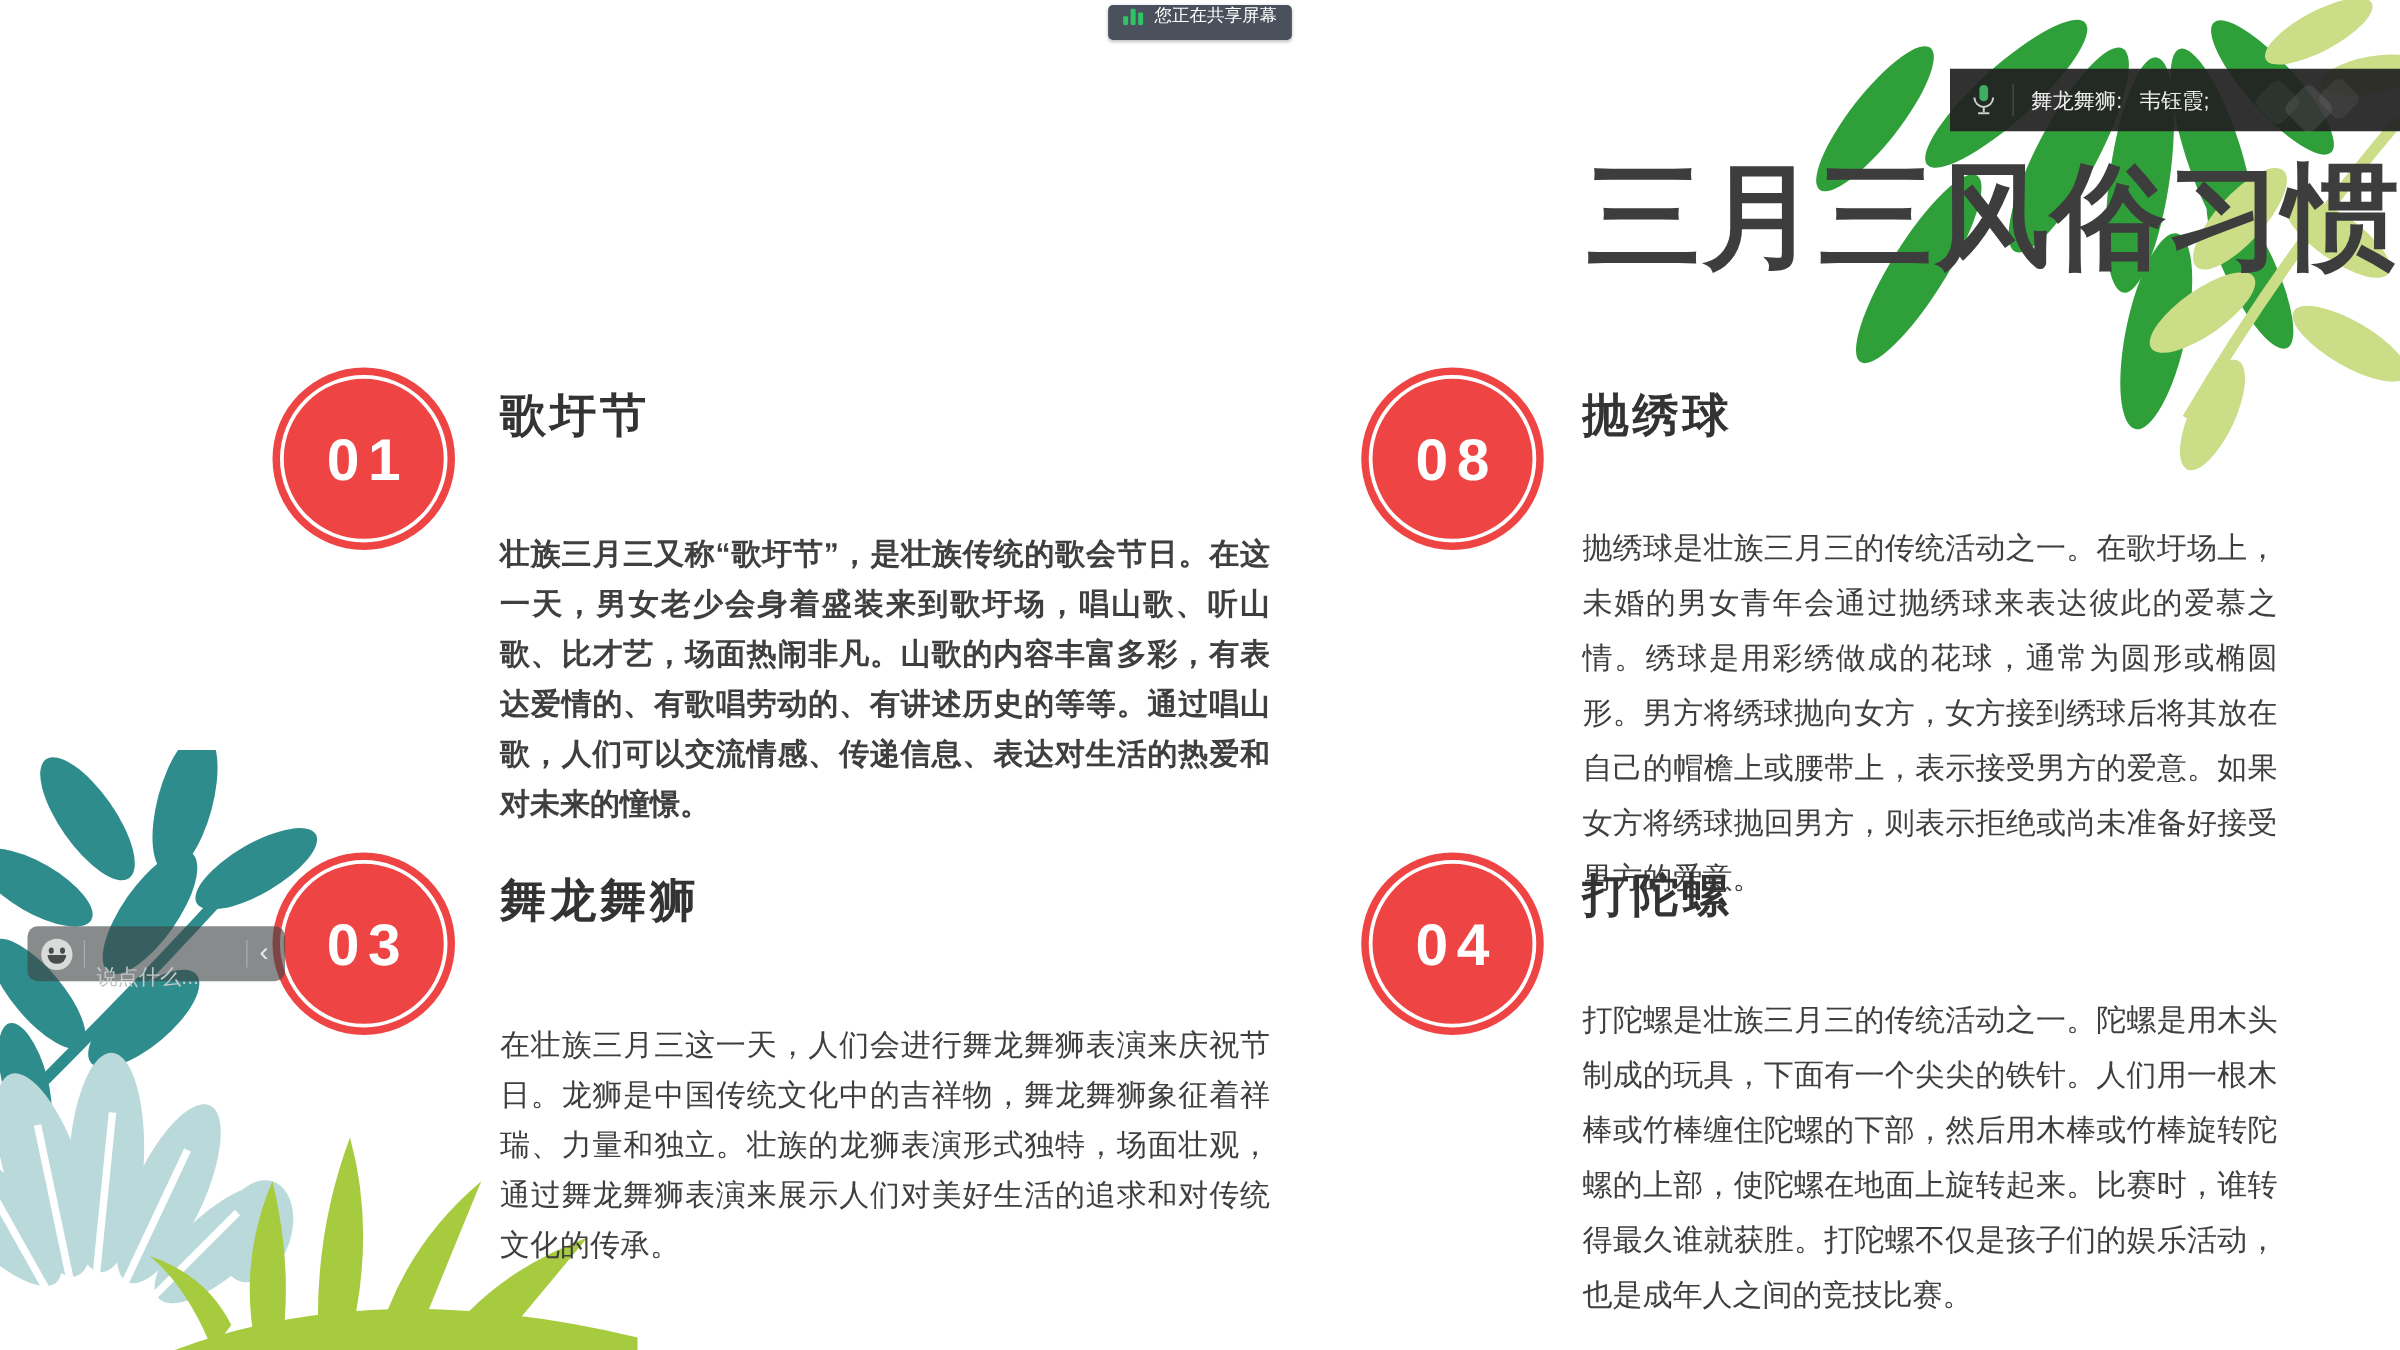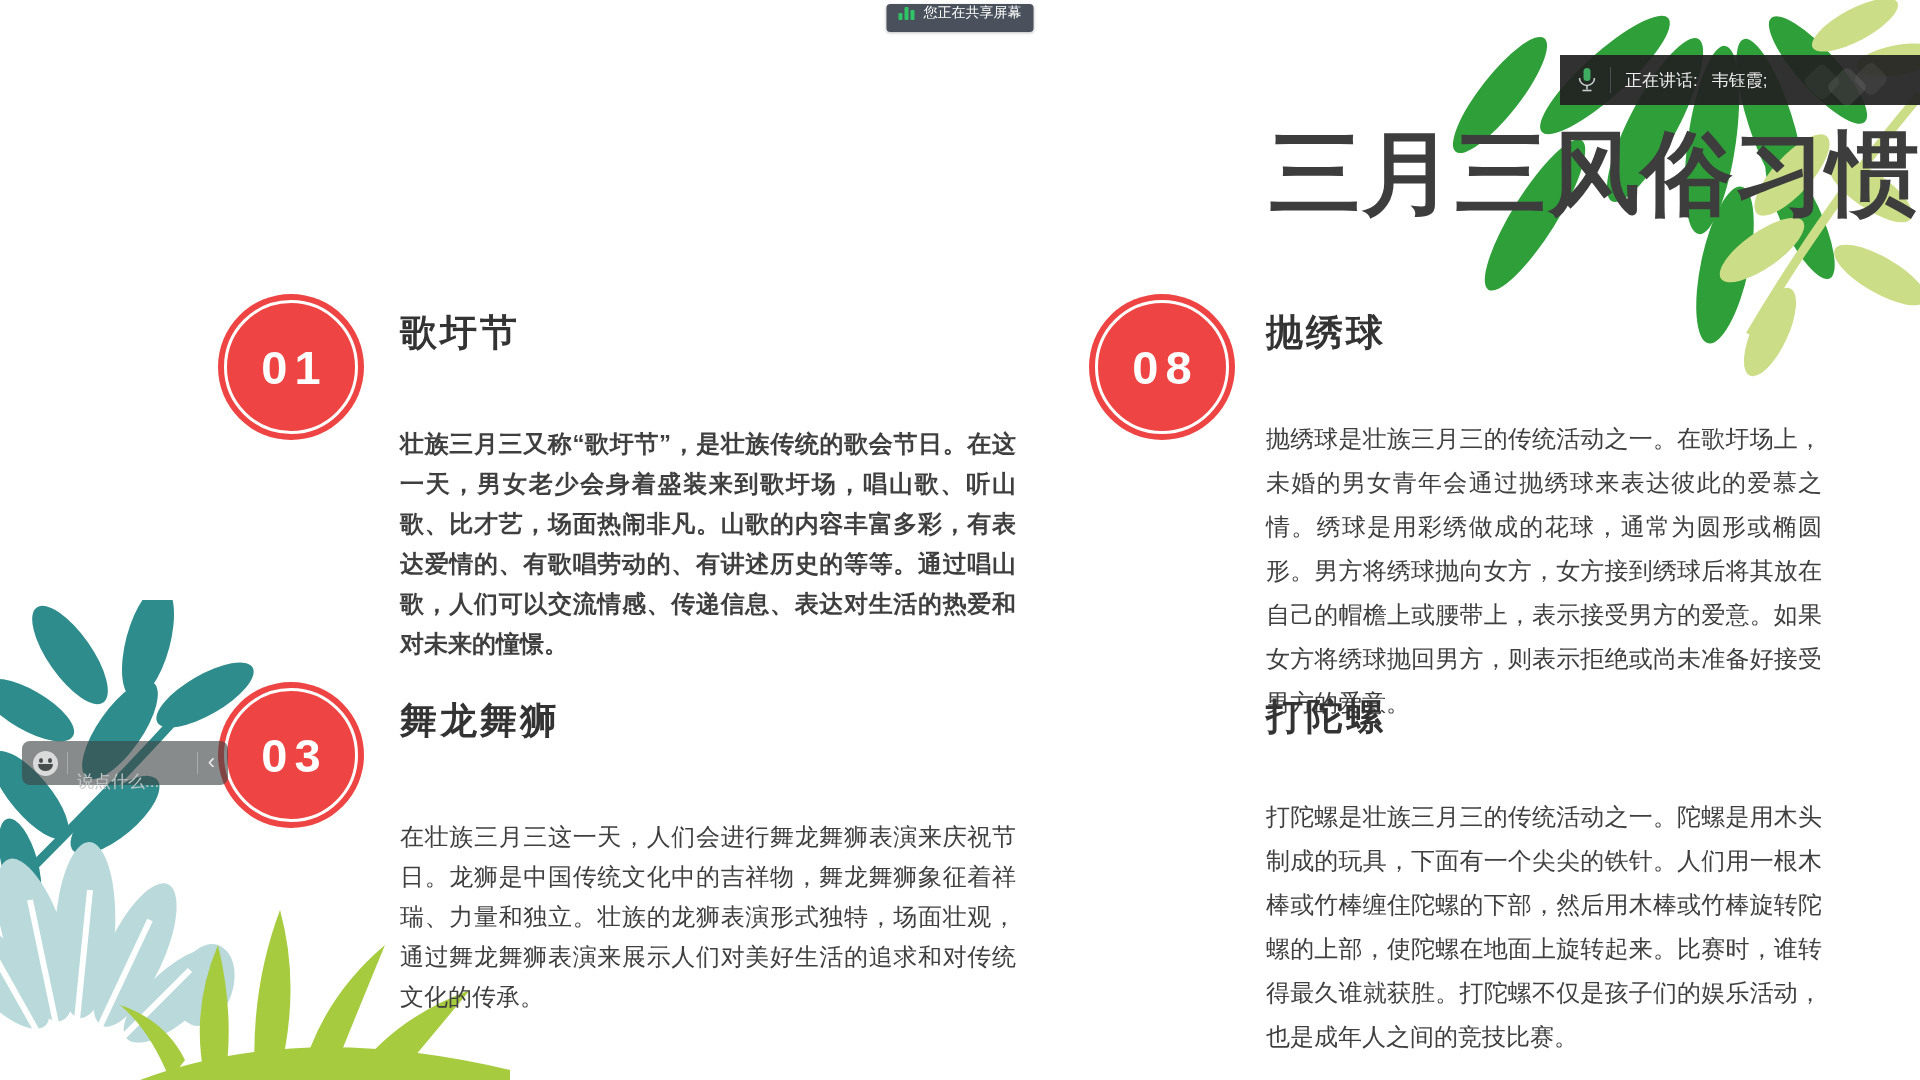--- a/index.html
+++ b/index.html
@@ -146,41 +146,44 @@
   </div>
   <div class="sec-heading h02">抛绣球</div>
   <div class="sec-body right-col b02">抛绣球是壮族三月三的传统活动之一。在歌圩场上，未婚的男女青年会通过抛绣球来表达彼此的爱慕之情。绣球是用彩绣做成的花球，通常为圆形或椭圆形。男方将绣球抛向女方，女方接到绣球后将其放在自己的帽檐上或腰带上，表示接受男方的爱意。如果女方将绣球抛回男方，则表示拒绝或尚未准备好接受男方的爱意。</div>
 
   <div class="num-circle c03">
     <span class="num">03</span>
   </div>
   <div class="sec-heading h03">舞龙舞狮</div>
   <div class="sec-body left-col b03">在壮族三月三这一天，人们会进行舞龙舞狮表演来庆祝节日。龙狮是中国传统文化中的吉祥物，舞龙舞狮象征着祥瑞、力量和独立。壮族的龙狮表演形式独特，场面壮观，通过舞龙舞狮表演来展示人们对美好生活的追求和对传统文化的传承。</div>
 
+  <div class="num-circle c04">
+    <span class="num">04</span>
+  </div>
   <div class="sec-heading h04">打陀螺</div>
   <div class="sec-body right-col b04">打陀螺是壮族三月三的传统活动之一。陀螺是用木头制成的玩具，下面有一个尖尖的铁针。人们用一根木棒或竹棒缠住陀螺的下部，然后用木棒或竹棒旋转陀螺的上部，使陀螺在地面上旋转起来。比赛时，谁转得最久谁就获胜。打陀螺不仅是孩子们的娱乐活动，也是成年人之间的竞技比赛。</div>
 
   <div class="share-badge">
     <span class="bars">
         <i></i>
         <i></i>
         <i></i>
       </span>
     <span class="lbl">您正在共享屏幕</span>
   </div>
 
   <div class="speaker-bar">
     <svg width="22" height="26" viewBox="0 0 22 26">
       <rect x="7.5" y="1" width="7" height="13" rx="3.5" fill="#3fae63"></rect>
       <path d="M 3.5 11 a 7.5 7.5 0 0 0 15 0" fill="none" stroke="#c9cfcf" stroke-width="1.6"></path>
       <line x1="11" y1="18.5" x2="11" y2="22.5" stroke="#c9cfcf" stroke-width="1.6"></line>
       <line x1="6.5" y1="23.5" x2="15.5" y2="23.5" stroke="#c9cfcf" stroke-width="1.6"></line>
     </svg>
     <span class="divider"></span>
-    <span class="txt">正在讲话:</span>
+    <span class="txt">舞龙舞狮:</span>
     <span class="txt name">韦钰霞;</span>
     <span class="wm">
         <i></i>
         <i></i>
         <i></i>
       </span>
   </div>
 
   <div class="chat-bar">
     <span class="smiley"></span>

